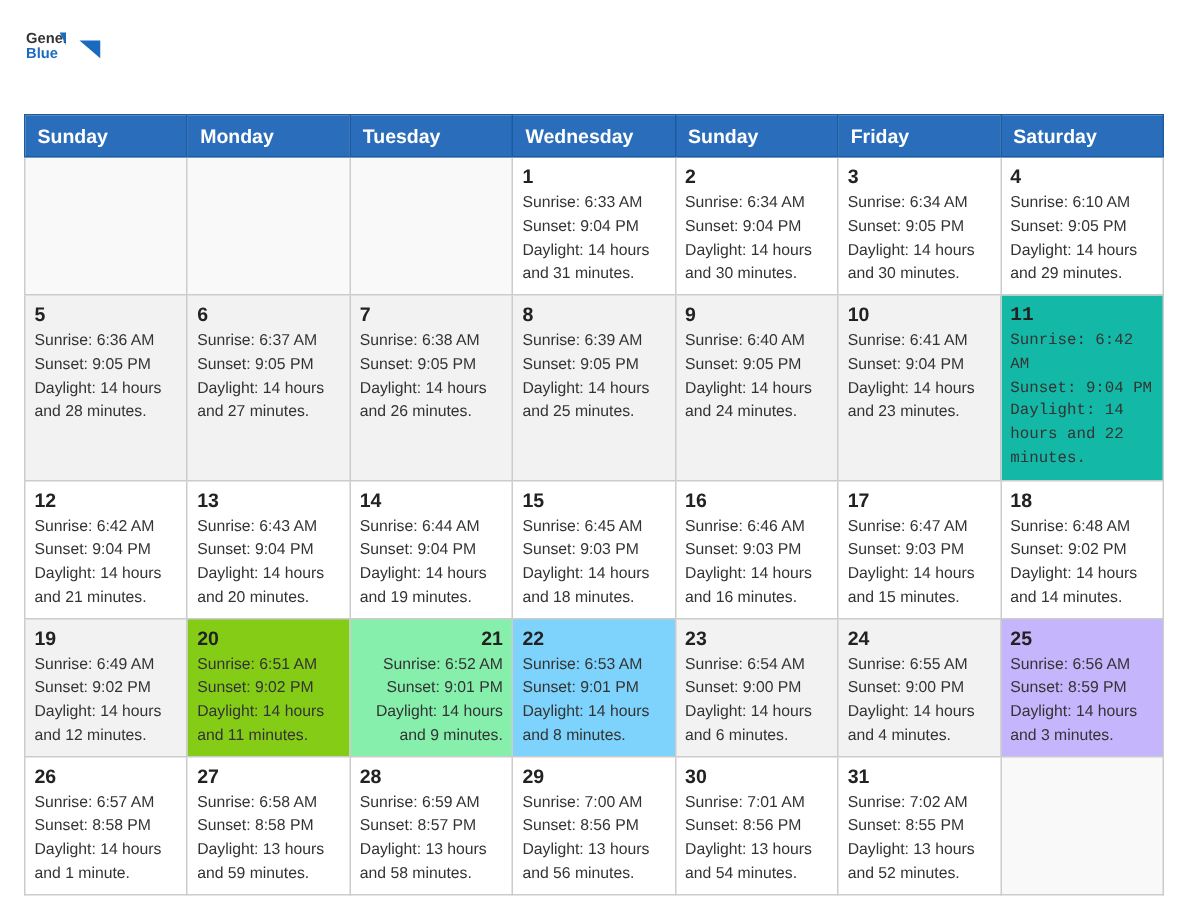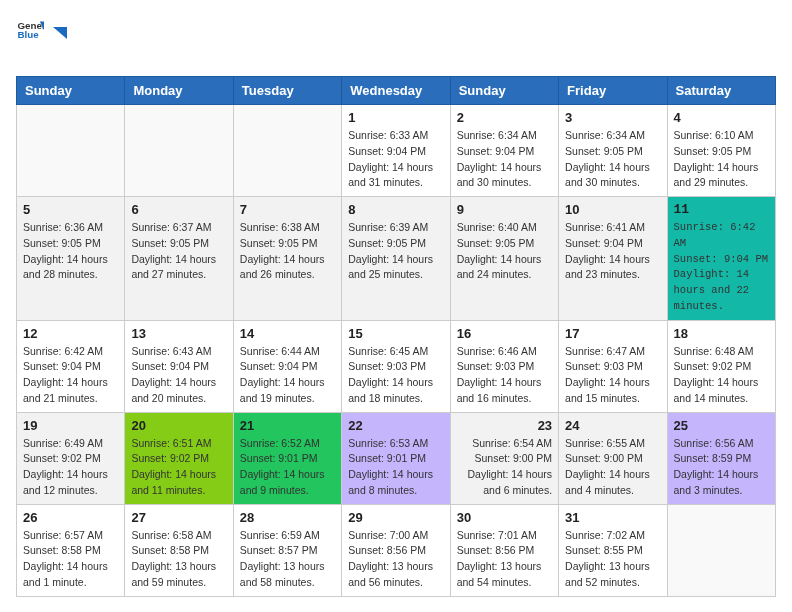--- a/index.html
+++ b/index.html
@@ -243,33 +243,33 @@
           <div class="day-info" style="white-space: pre-line;">Sunrise: 6:49 AM
 Sunset: 9:02 PM
 Daylight: 14 hours and 12 minutes.</div>
         </td>
         <td style="background-color: #84cc16;">
           <div class="day-number">20</div>
           <div class="day-info" style="white-space: pre-line;">Sunrise: 6:51 AM
 Sunset: 9:02 PM
 Daylight: 14 hours and 11 minutes.</div>
         </td>
-        <td style="background-color: #22c55e;">
+        <td style="background-color: #86efac; text-align: right;">
           <div class="day-number">21</div>
           <div class="day-info" style="white-space: pre-line;">Sunrise: 6:52 AM
 Sunset: 9:01 PM
 Daylight: 14 hours and 9 minutes.</div>
         </td>
-        <td style="background-color: #c4b5fd;">
+        <td style="background-color: #7dd3fc;">
           <div class="day-number">22</div>
           <div class="day-info" style="white-space: pre-line;">Sunrise: 6:53 AM
 Sunset: 9:01 PM
 Daylight: 14 hours and 8 minutes.</div>
         </td>
-        <td style="background-color: rgb(242, 242, 242); text-align: right;">
+        <td style="background-color: rgb(242, 242, 242);">
           <div class="day-number">23</div>
           <div class="day-info" style="white-space: pre-line;">Sunrise: 6:54 AM
 Sunset: 9:00 PM
 Daylight: 14 hours and 6 minutes.</div>
         </td>
         <td style="background-color: rgb(242, 242, 242);">
           <div class="day-number">24</div>
           <div class="day-info" style="white-space: pre-line;">Sunrise: 6:55 AM
 Sunset: 9:00 PM
 Daylight: 14 hours and 4 minutes.</div>

